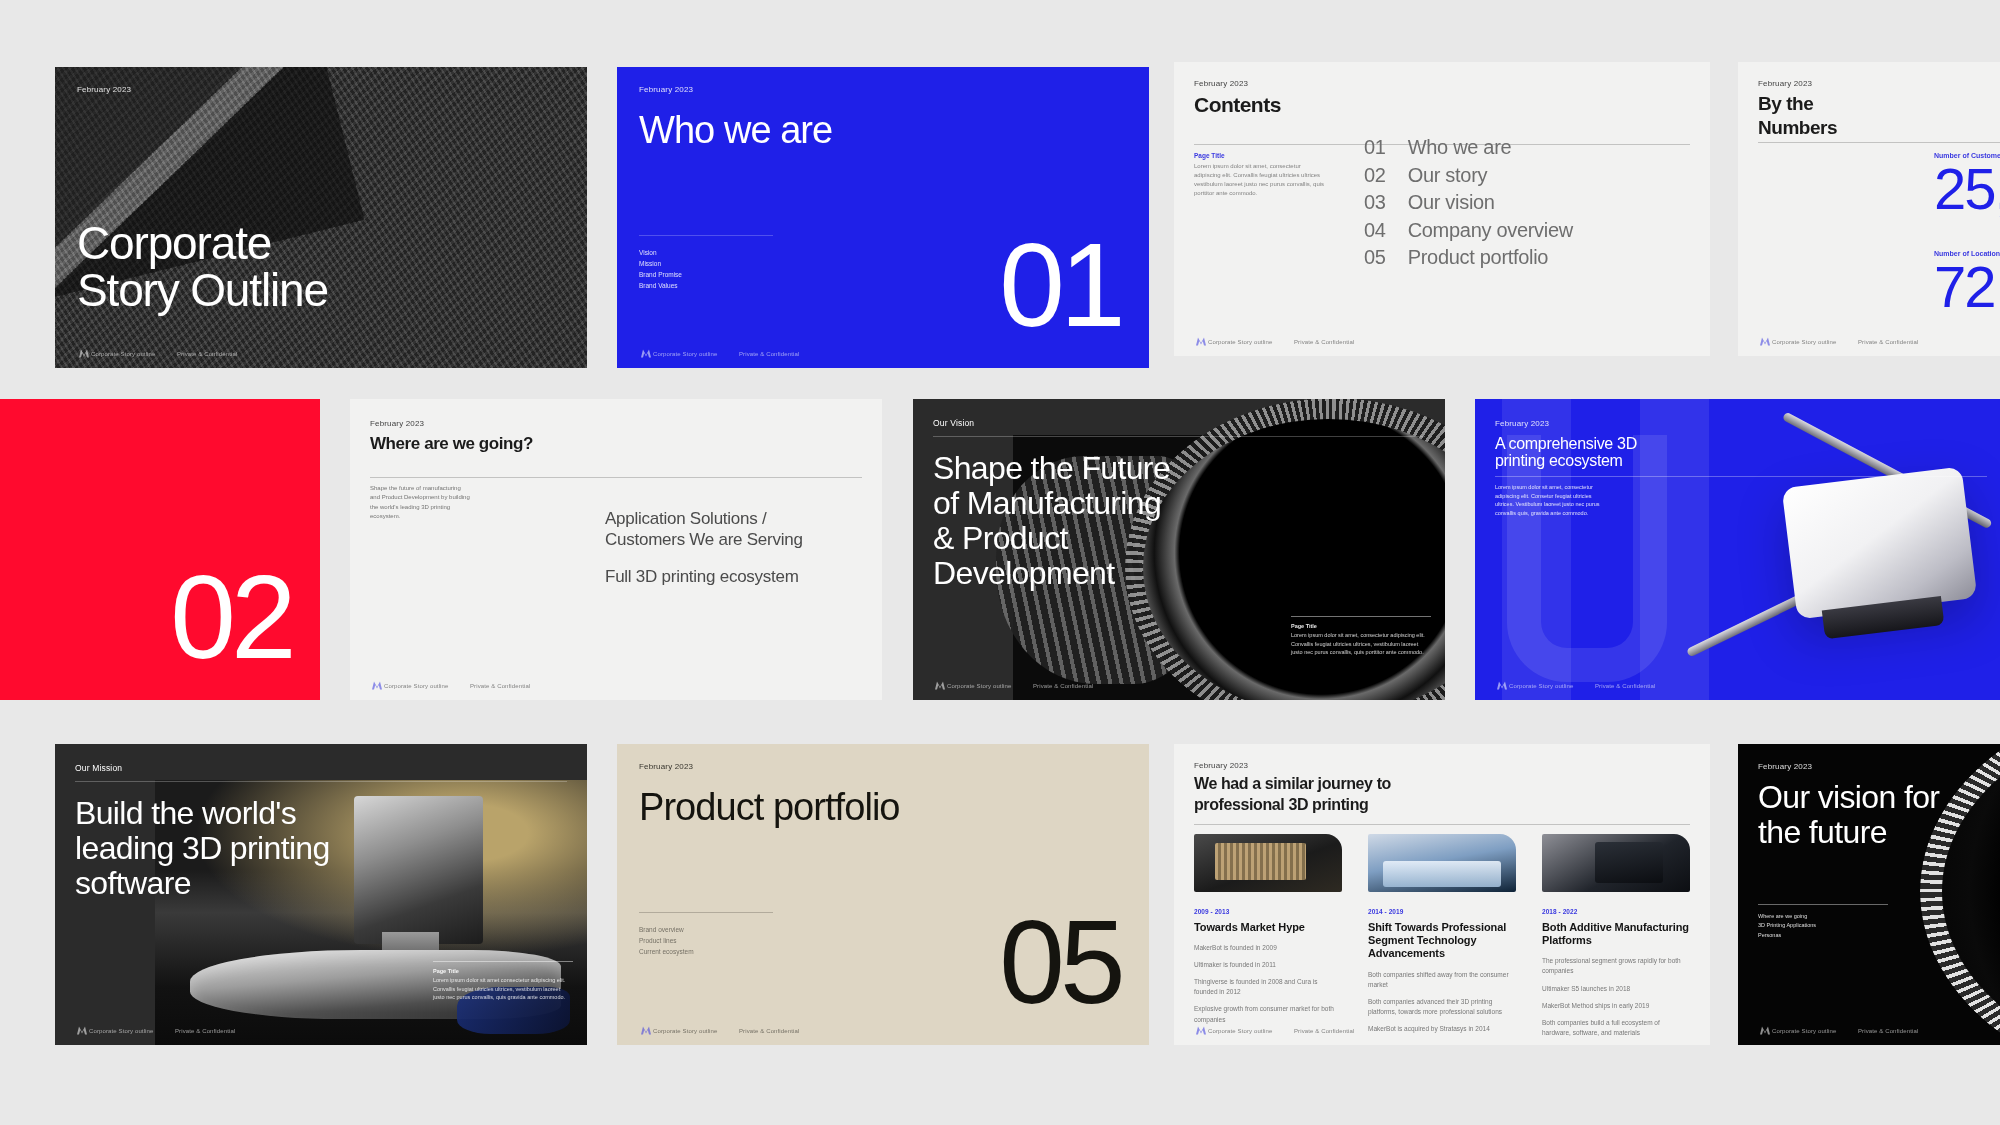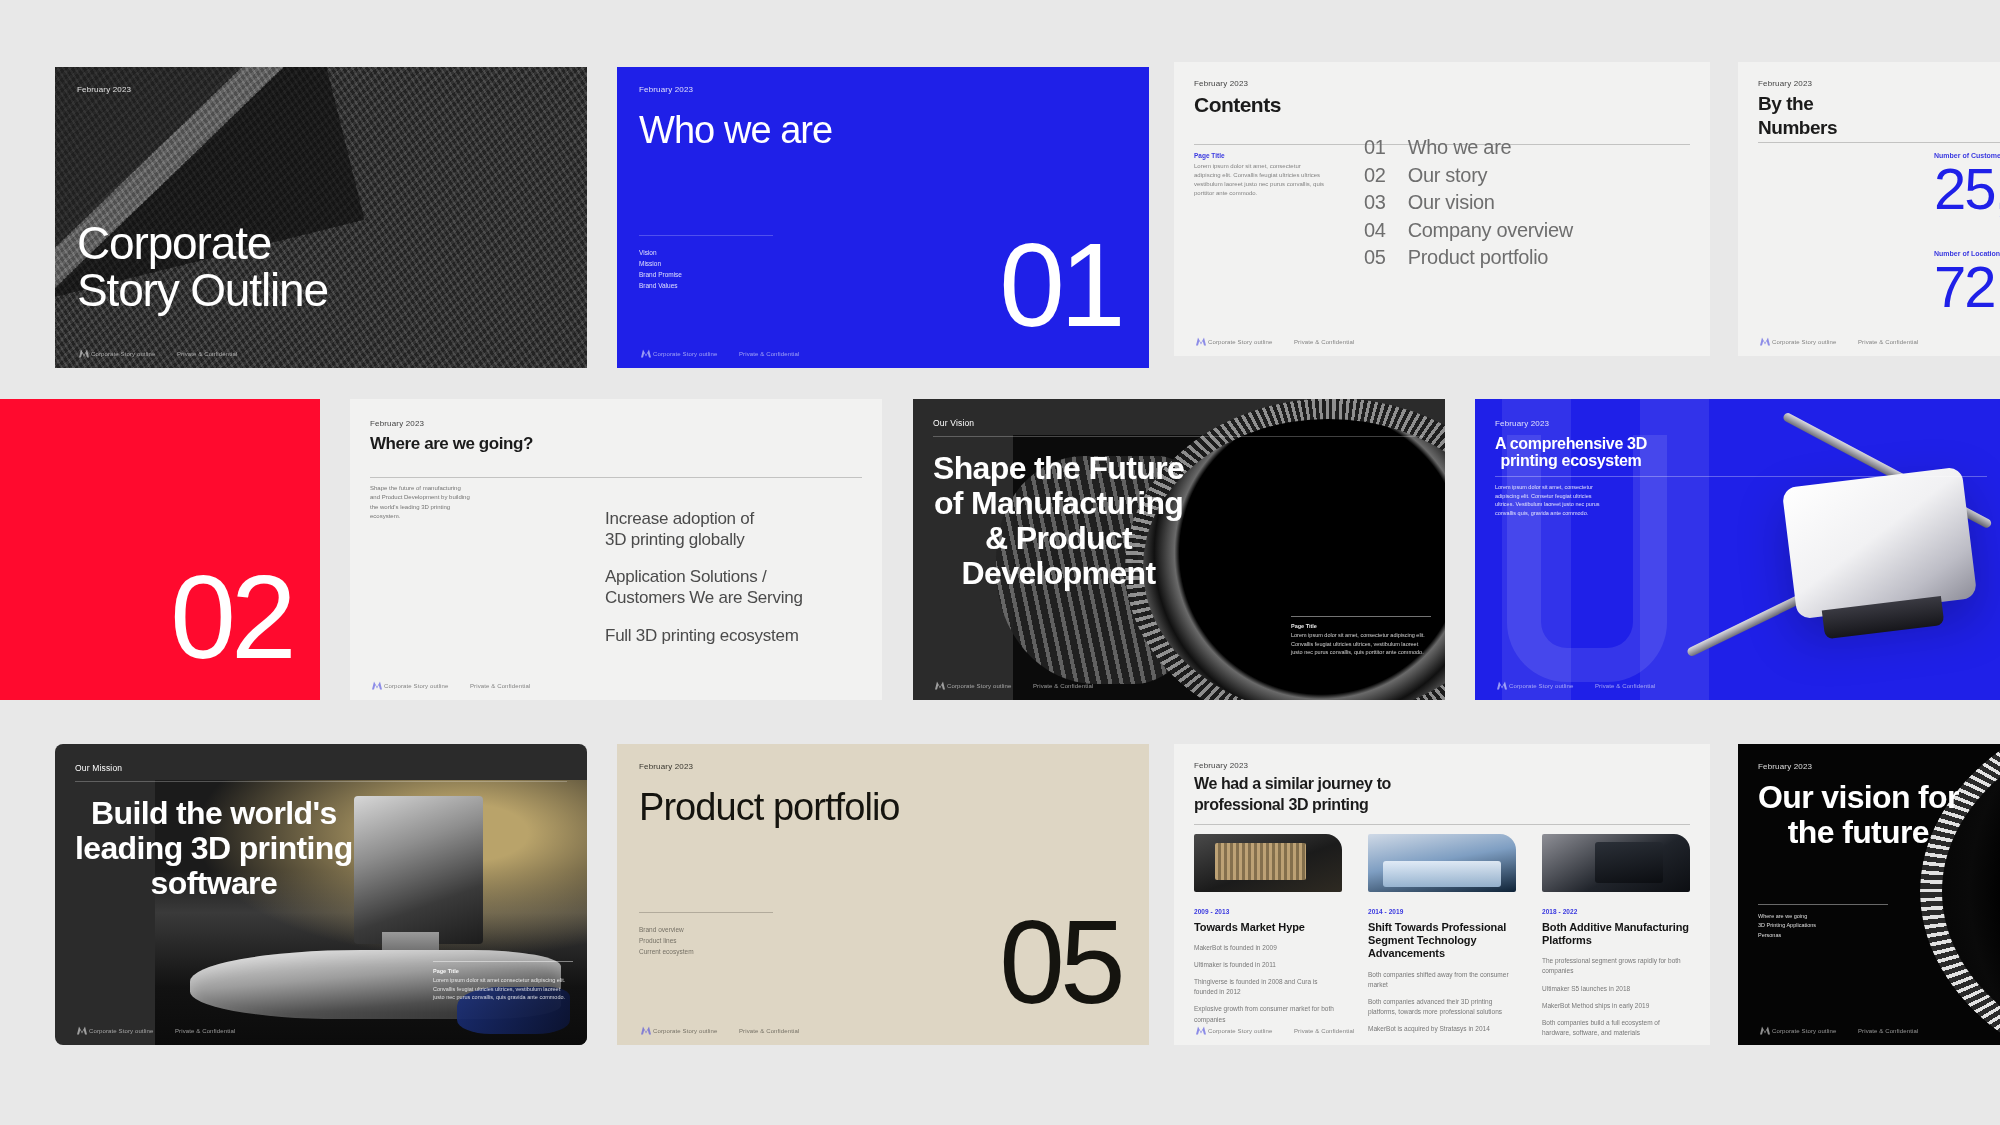--- a/index.html
+++ b/index.html
@@ -40,21 +40,21 @@
   }
   .footer .logo {
     width: 14px; height: 11px; flex: none;
     display: flex; align-items: center; justify-content: center;
   }
   .footer .f1 { width: 86px; flex: none; }
   .footer .f2 { flex: none; }
   .mark { display:block; }
 
   .bigtitle { position: absolute; font-weight: 400; line-height: 1.02; letter-spacing: -.025em; }
-  .headline { position: absolute; font-weight: 700; line-height: 1.09; letter-spacing: -.02em; text-align: center; }
+  .headline { position: absolute; font-weight: 400; line-height: 1.09; letter-spacing: -.02em; }
   .bodytext { position: absolute; font-size: 7px; line-height: 1.55; opacity: .62; }
   .minilist { position: absolute; font-size: 6.5px; line-height: 1.7; opacity: .85; }
   .numeral  { position: absolute; font-weight: 400; letter-spacing: -.04em; line-height: .8; }
 
   
   .photo { position: absolute; inset: 0; }
   .ph-triangles {
     background:
       radial-gradient(closed 60% 60% at 72% 18%, rgba(255,255,255,.20), rgba(0,0,0,0) 60%),
       conic-gradient(from 35deg at 76% 30%, #7d7d7d 0deg, #3a3a3a 40deg, #9a9a9a 80deg, #2e2e2e 130deg, #828282 180deg, #414141 230deg, #8d8d8d 280deg, #333 330deg, #7d7d7d 360deg),
@@ -297,22 +297,20 @@
     <div class="numeral" style="right:28px; bottom:36px; font-size:118px;">02</div>
   </div>
 
   <div class="slide light" style="left:350px; top:399px; width:532px; height:301px;">
     <div class="eyebrow" style="left:20px; top:20px;">February 2023</div>
     <div class="bigtitle" style="left:20px; top:36px; font-size:17px; font-weight:700;">Where are we going?</div>
     <div class="rule" style="left:20px; top:78px; right:20px;"></div>
     <div class="bodytext" style="left:20px; top:85px; width:100px; font-size:6px;">Shape the future of manufacturing and Product Development by building the world's leading 3D printing ecosystem.</div>
 
     <div style="position:absolute; left:255px; top:110px; right:20px; font-size:17px; line-height:1.22; letter-spacing:-.015em; color:#4b4b4b;">
-      <div style="white-space:pre-line; margin-bottom:17px;">Increase adoption of
-3D printing globally</div>
       <div style="white-space:pre-line; margin-bottom:17px;">Application Solutions /
 Customers We are Serving</div>
       <div style="white-space:pre-line;">Full 3D printing ecosystem</div>
     </div>
 
     <div class="footer" style="color:#1b1b1b; padding-left:20px;">
       <span class="logo">
         <svg class="mark" width="12" height="9" viewBox="0 0 24 18">
             <path d="M2 17 L6 1 L12 12 L18 1 L22 17 L18 17 L15.5 8 L12 15 L8.5 8 L6 17 Z" fill="#3a39e0"></path>
           </svg>
@@ -370,21 +368,21 @@
       <span class="logo">
         <svg class="mark" width="12" height="9" viewBox="0 0 24 18">
             <path d="M2 17 L6 1 L12 12 L18 1 L22 17 L18 17 L15.5 8 L12 15 L8.5 8 L6 17 Z" fill="#fff"></path>
           </svg>
       </span>
       <span class="f1">Corporate Story outline</span>
       <span class="f2">Private &amp; Confidential</span>
     </div>
   </div>
 
-  <div class="slide dark" style="left:55px; top:744px; width:532px; height:301px;border-radius:8px;">
+  <div class="slide dark" style="left:55px; top:744px; width:532px; height:301px;">
     <div class="photo ph-machine" style="left:100px; top:36px; right:0; bottom:0;">
       <div class="head"></div>
       <div class="bar"></div>
       <div class="blue"></div>
     </div>
     <div class="eyebrow" style="left:20px; top:19px; font-size:8.5px; opacity:1;">Our Mission</div>
     <div class="rule" style="left:20px; top:37px; right:20px; background:#fff; opacity:.25;"></div>
     <div class="headline" style="left:20px; top:52px; font-size:32px; white-space:pre-line;">Build the world's
 leading 3D printing
 software</div>

